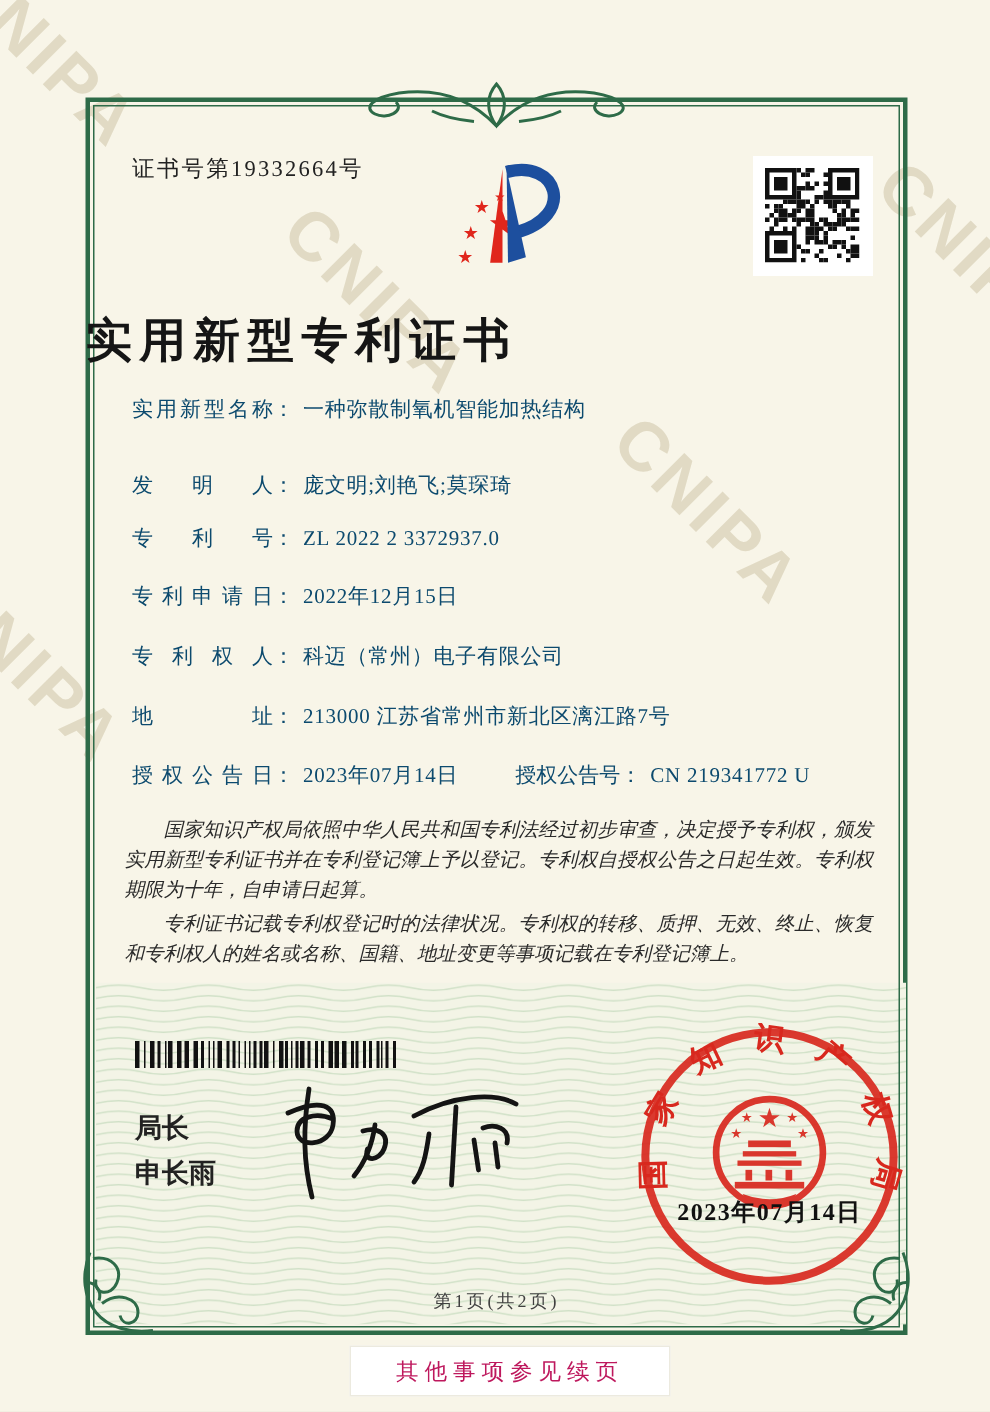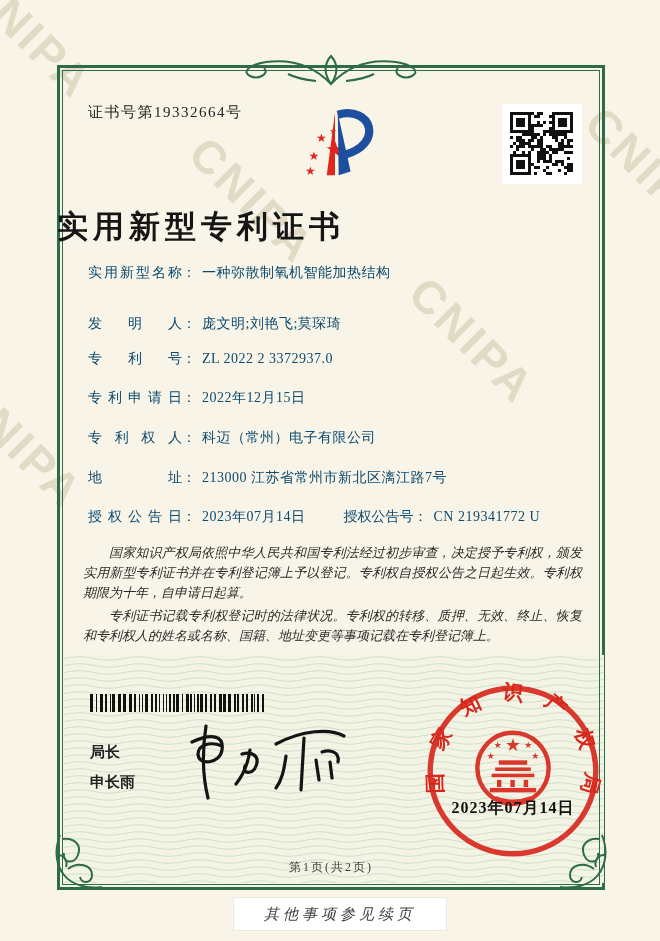--- a/index.html
+++ b/index.html
@@ -40,32 +40,32 @@
   .fcolon{display:inline-block;margin-right:6px;}
   .fvalue{letter-spacing:.5px;}
   .fpair2{margin-left:38px;}
   .body-text{
     position:absolute;left:80px;top:540px;width:505px;
     font-size:13px;line-height:20px;text-align:justify;color:#2a2a2a;font-style:italic;
   }
   .body-text p{margin:3px;text-indent:2em;}
   .barcode{position:absolute;left:90px;top:694px;}
   .official{position:absolute;left:90px;top:737px;font-family:"Liberation Sans","DejaVu Sans",sans-serif;
-    font-size:15px;font-weight:600;color:#222;line-height:30px;}
+    font-size:18px;font-weight:600;color:#222;line-height:30px;}
   .signature{position:absolute;left:172px;top:712px;}
   .seal{position:absolute;left:424px;top:682px;width:178px;height:178px;}
   .seal-date{
     position:absolute;left:432px;top:798px;width:162px;text-align:center;
     font-size:16px;font-weight:bold;color:#111;letter-spacing:1px;white-space:nowrap;
   }
   .page-num{position:absolute;left:57px;width:548px;top:859px;text-align:center;font-size:12px;letter-spacing:2px;color:#404040;}
   .cont-tab{
     position:absolute;left:233px;top:897px;width:214px;height:34px;background:#ffffff;
     border:1px solid #eceadf;box-sizing:border-box;display:flex;align-items:center;justify-content:center;
-    font-size:15px;letter-spacing:4px;color:#404040;font-style:italic;
+    font-size:15px;letter-spacing:4px;color:#be185d;
   }
 </style>
 </head>
 <body>
 
 <div class="page">
 
   <div class="wm" style="left:30px;top:35px">CNIPA</div>
   <div class="wm" style="left:252px;top:200px">CNIPA</div>
   <div class="wm" style="left:472px;top:340px">CNIPA</div>

